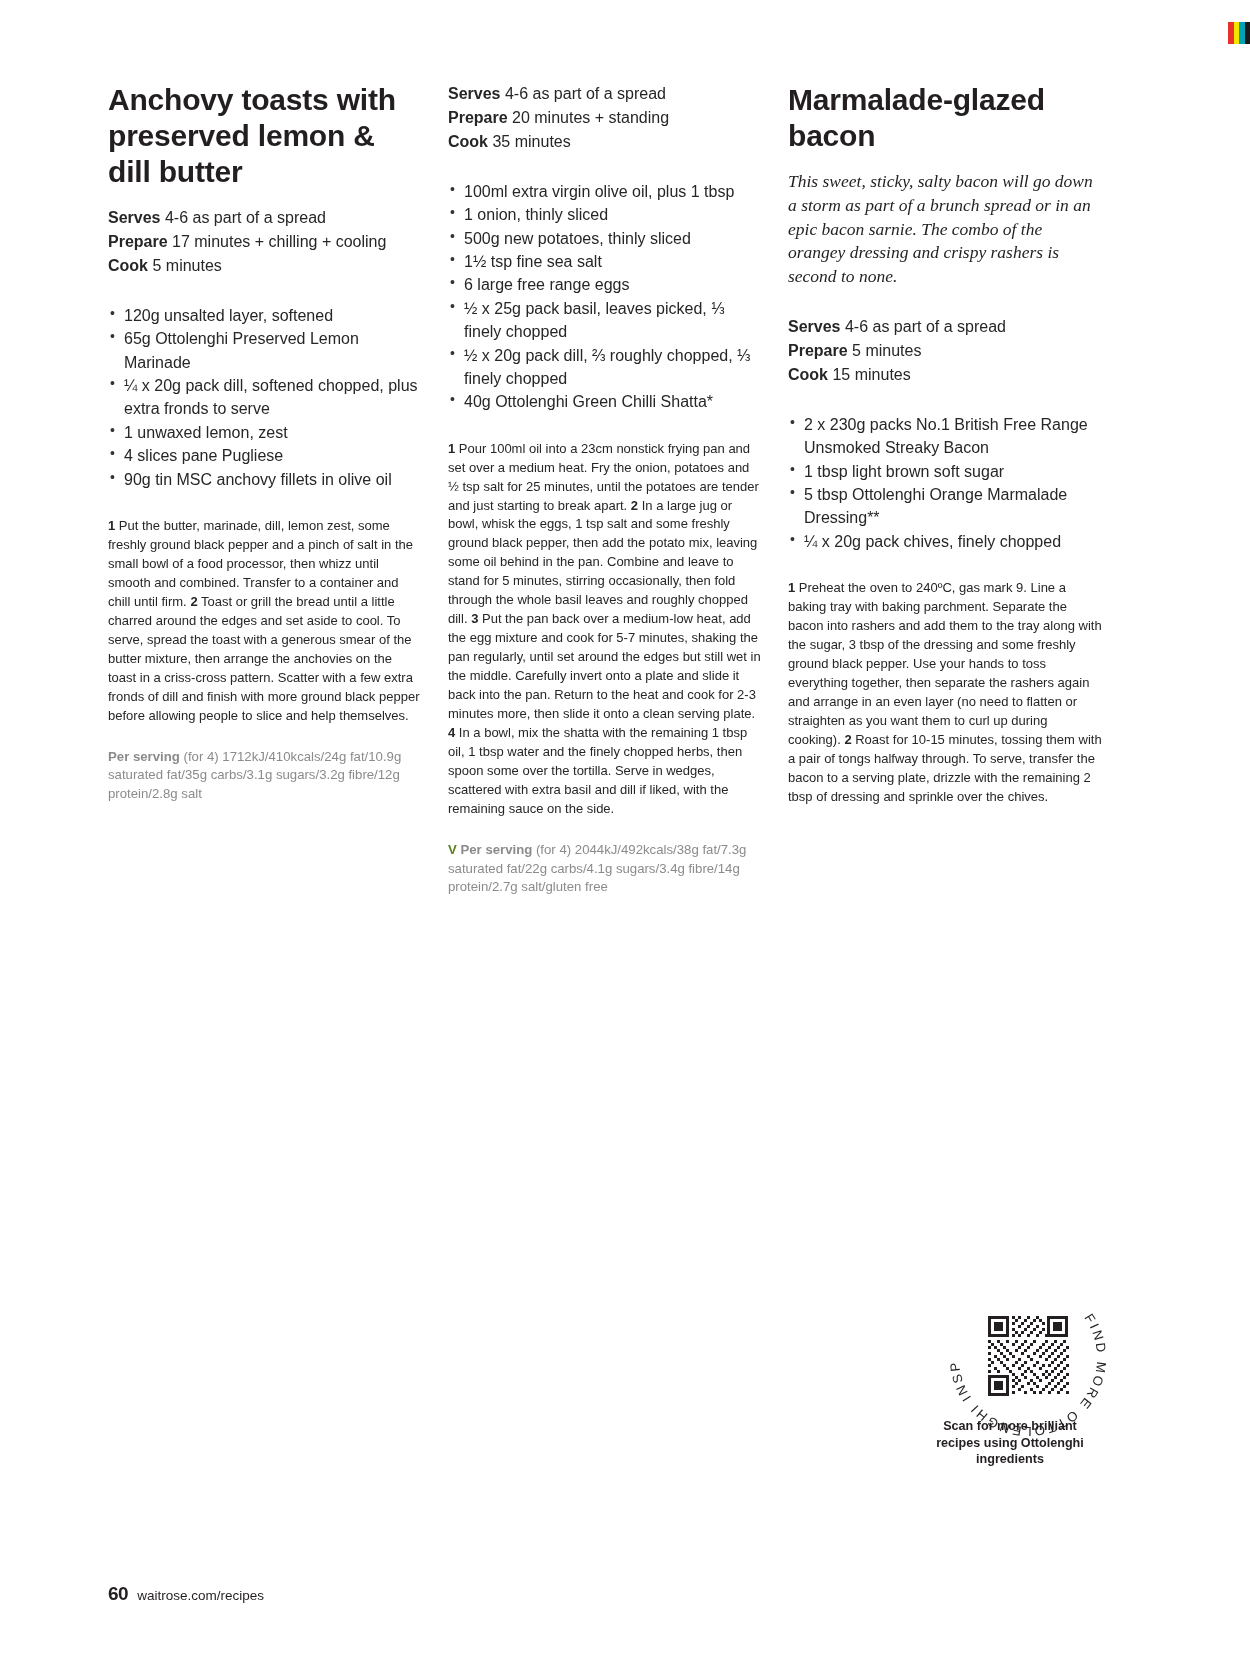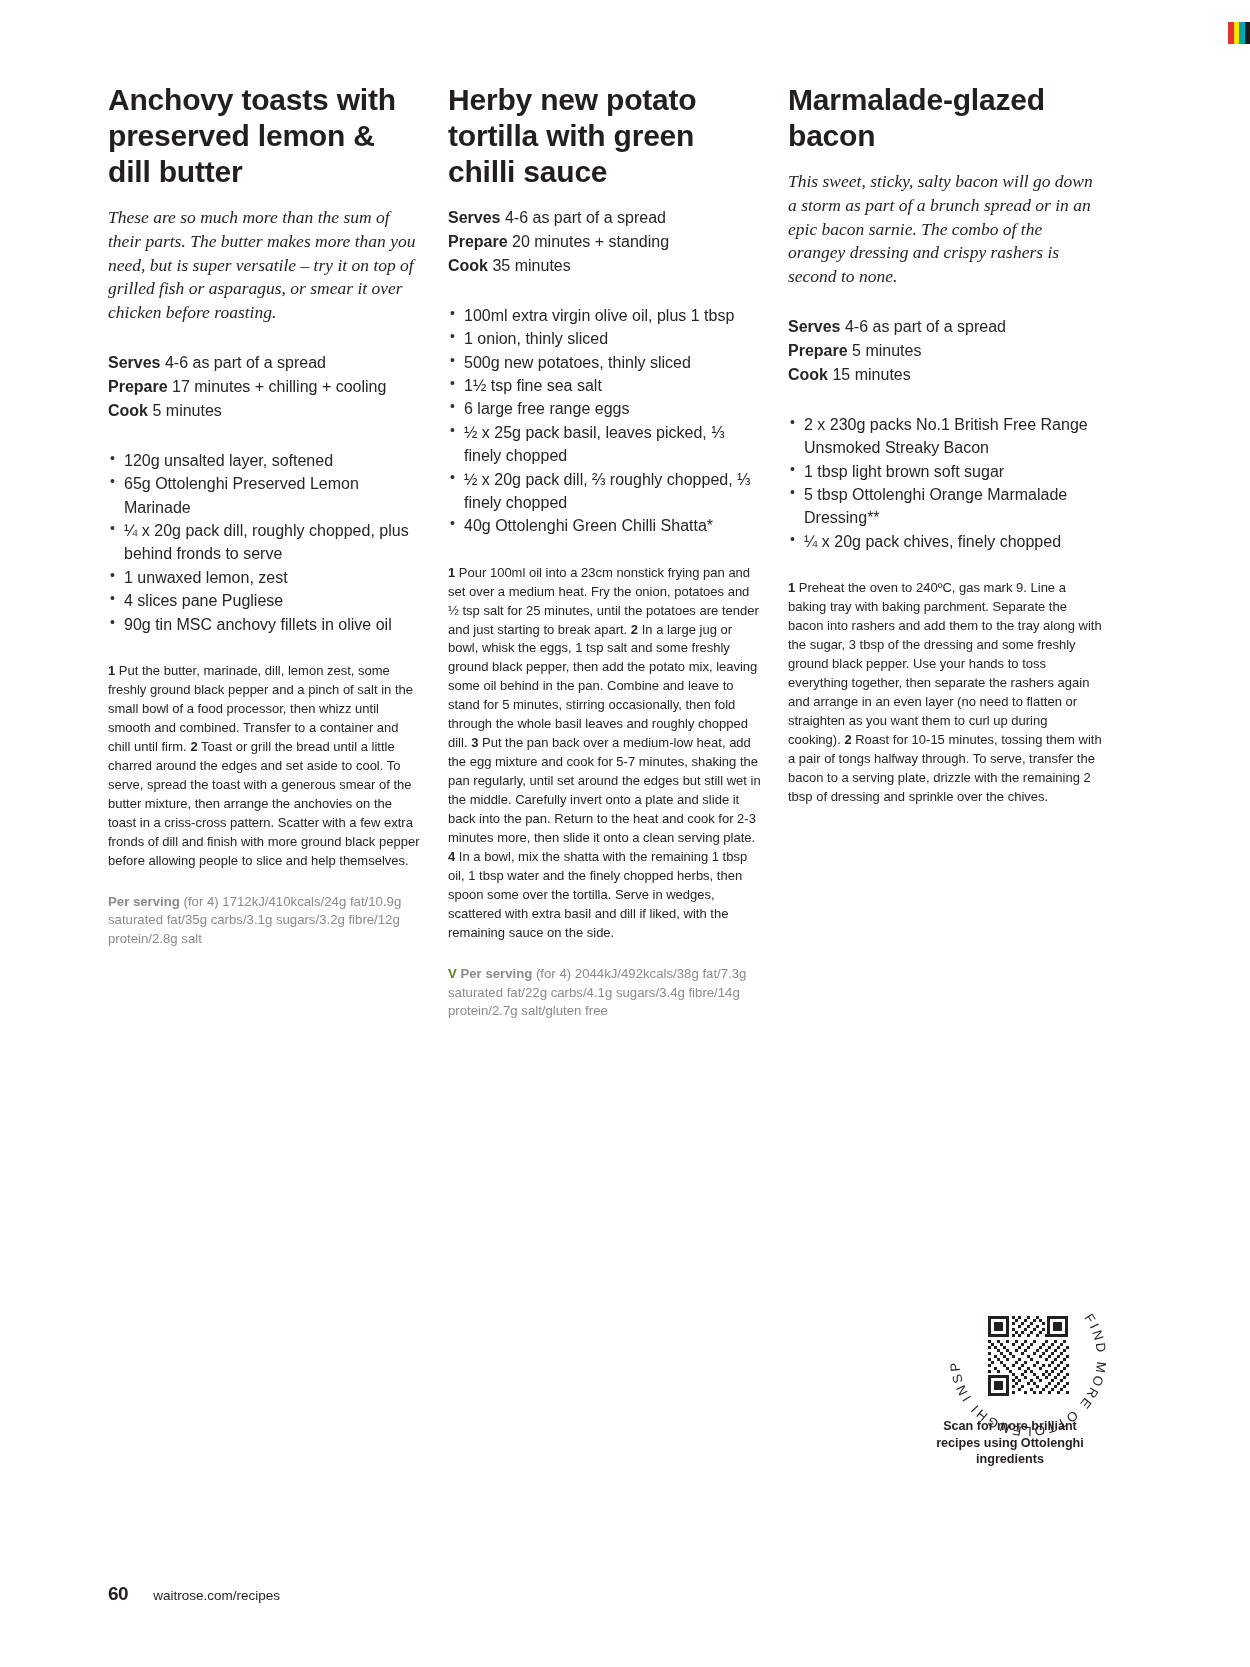--- a/index.html
+++ b/index.html
@@ -117,21 +117,21 @@
     color: #231f20;
   }
 
   
   .footer {
     position: absolute;
     left: 88px;
     bottom: 62px;
     display: flex;
     align-items: baseline;
-    gap: 25px;
+    gap: 9px;
     justify-content: center;
   }
   .folio {
     font-size: 19px;
     font-weight: 700;
     color: #231f20;
     letter-spacing: -0.5px;
   }
   .footer-url {
     font-size: 13.5px;
@@ -147,43 +147,41 @@
     <span style="background:#e8312a"></span>
     <span style="background:#f4e500"></span>
     <span style="background:#00a2b5"></span>
     <span style="background:#1a1a1a"></span>
   </div>
 
   <div class="columns">
 
     <div class="col">
       <h2 class="recipe-title">Anchovy toasts with preserved lemon &amp; dill butter</h2>
-      <p class="standfirst">These are so much more than the sum of their parts. The butter makes more than you need, but is super versatile – try it on top of grilled fish or asparagus, or smear it over chicken before roasting.</p>
       <div class="meta">
         <div><span class="lbl">Serves</span> <span>4-6 as part of a spread</span></div>
         <div><span class="lbl">Prepare</span> <span>17 minutes + chilling + cooling</span></div>
         <div><span class="lbl">Cook</span> <span>5 minutes</span></div>
       </div>
       <ul class="ingredients">
         <li>120g unsalted layer, softened</li>
         <li>65g Ottolenghi Preserved Lemon Marinade</li>
-        <li>¼ x 20g pack dill, roughly chopped, plus behind fronds to serve</li>
+        <li>¼ x 20g pack dill, softened chopped, plus extra fronds to serve</li>
         <li>1 unwaxed lemon, zest</li>
         <li>4 slices pane Pugliese</li>
         <li>90g tin MSC anchovy fillets in olive oil</li>
       </ul>
       <div class="method">
         <span class="step-num">1</span> <span>Put the butter, marinade, dill, lemon zest, some freshly ground black pepper and a pinch of salt in the small bowl of a food processor, then whizz until smooth and combined. Transfer to a container and chill until firm.</span>
         <span class="step-num">2</span> <span>Toast or grill the bread until a little charred around the edges and set aside to cool. To serve, spread the toast with a generous smear of the butter mixture, then arrange the anchovies on the toast in a criss-cross pattern. Scatter with a few extra fronds of dill and finish with more ground black pepper before allowing people to slice and help themselves.</span>
       </div>
       <p class="nutrition"><span class="np-lbl">Per serving</span><span> (for 4) 1712kJ/410kcals/24g fat/10.9g saturated fat/35g carbs/3.1g sugars/3.2g fibre/12g protein/2.8g salt</span></p>
     </div>
 
     <div class="col">
-      <h2 class="recipe-title">Herby new potato tortilla with green chilli sauce</h2>
       <div class="meta">
         <div><span class="lbl">Serves</span> <span>4-6 as part of a spread</span></div>
         <div><span class="lbl">Prepare</span> <span>20 minutes + standing</span></div>
         <div><span class="lbl">Cook</span> <span>35 minutes</span></div>
       </div>
       <ul class="ingredients">
         <li>100ml extra virgin olive oil, plus 1 tbsp</li>
         <li>1 onion, thinly sliced</li>
         <li>500g new potatoes, thinly sliced</li>
         <li>1½ tsp fine sea salt</li>

